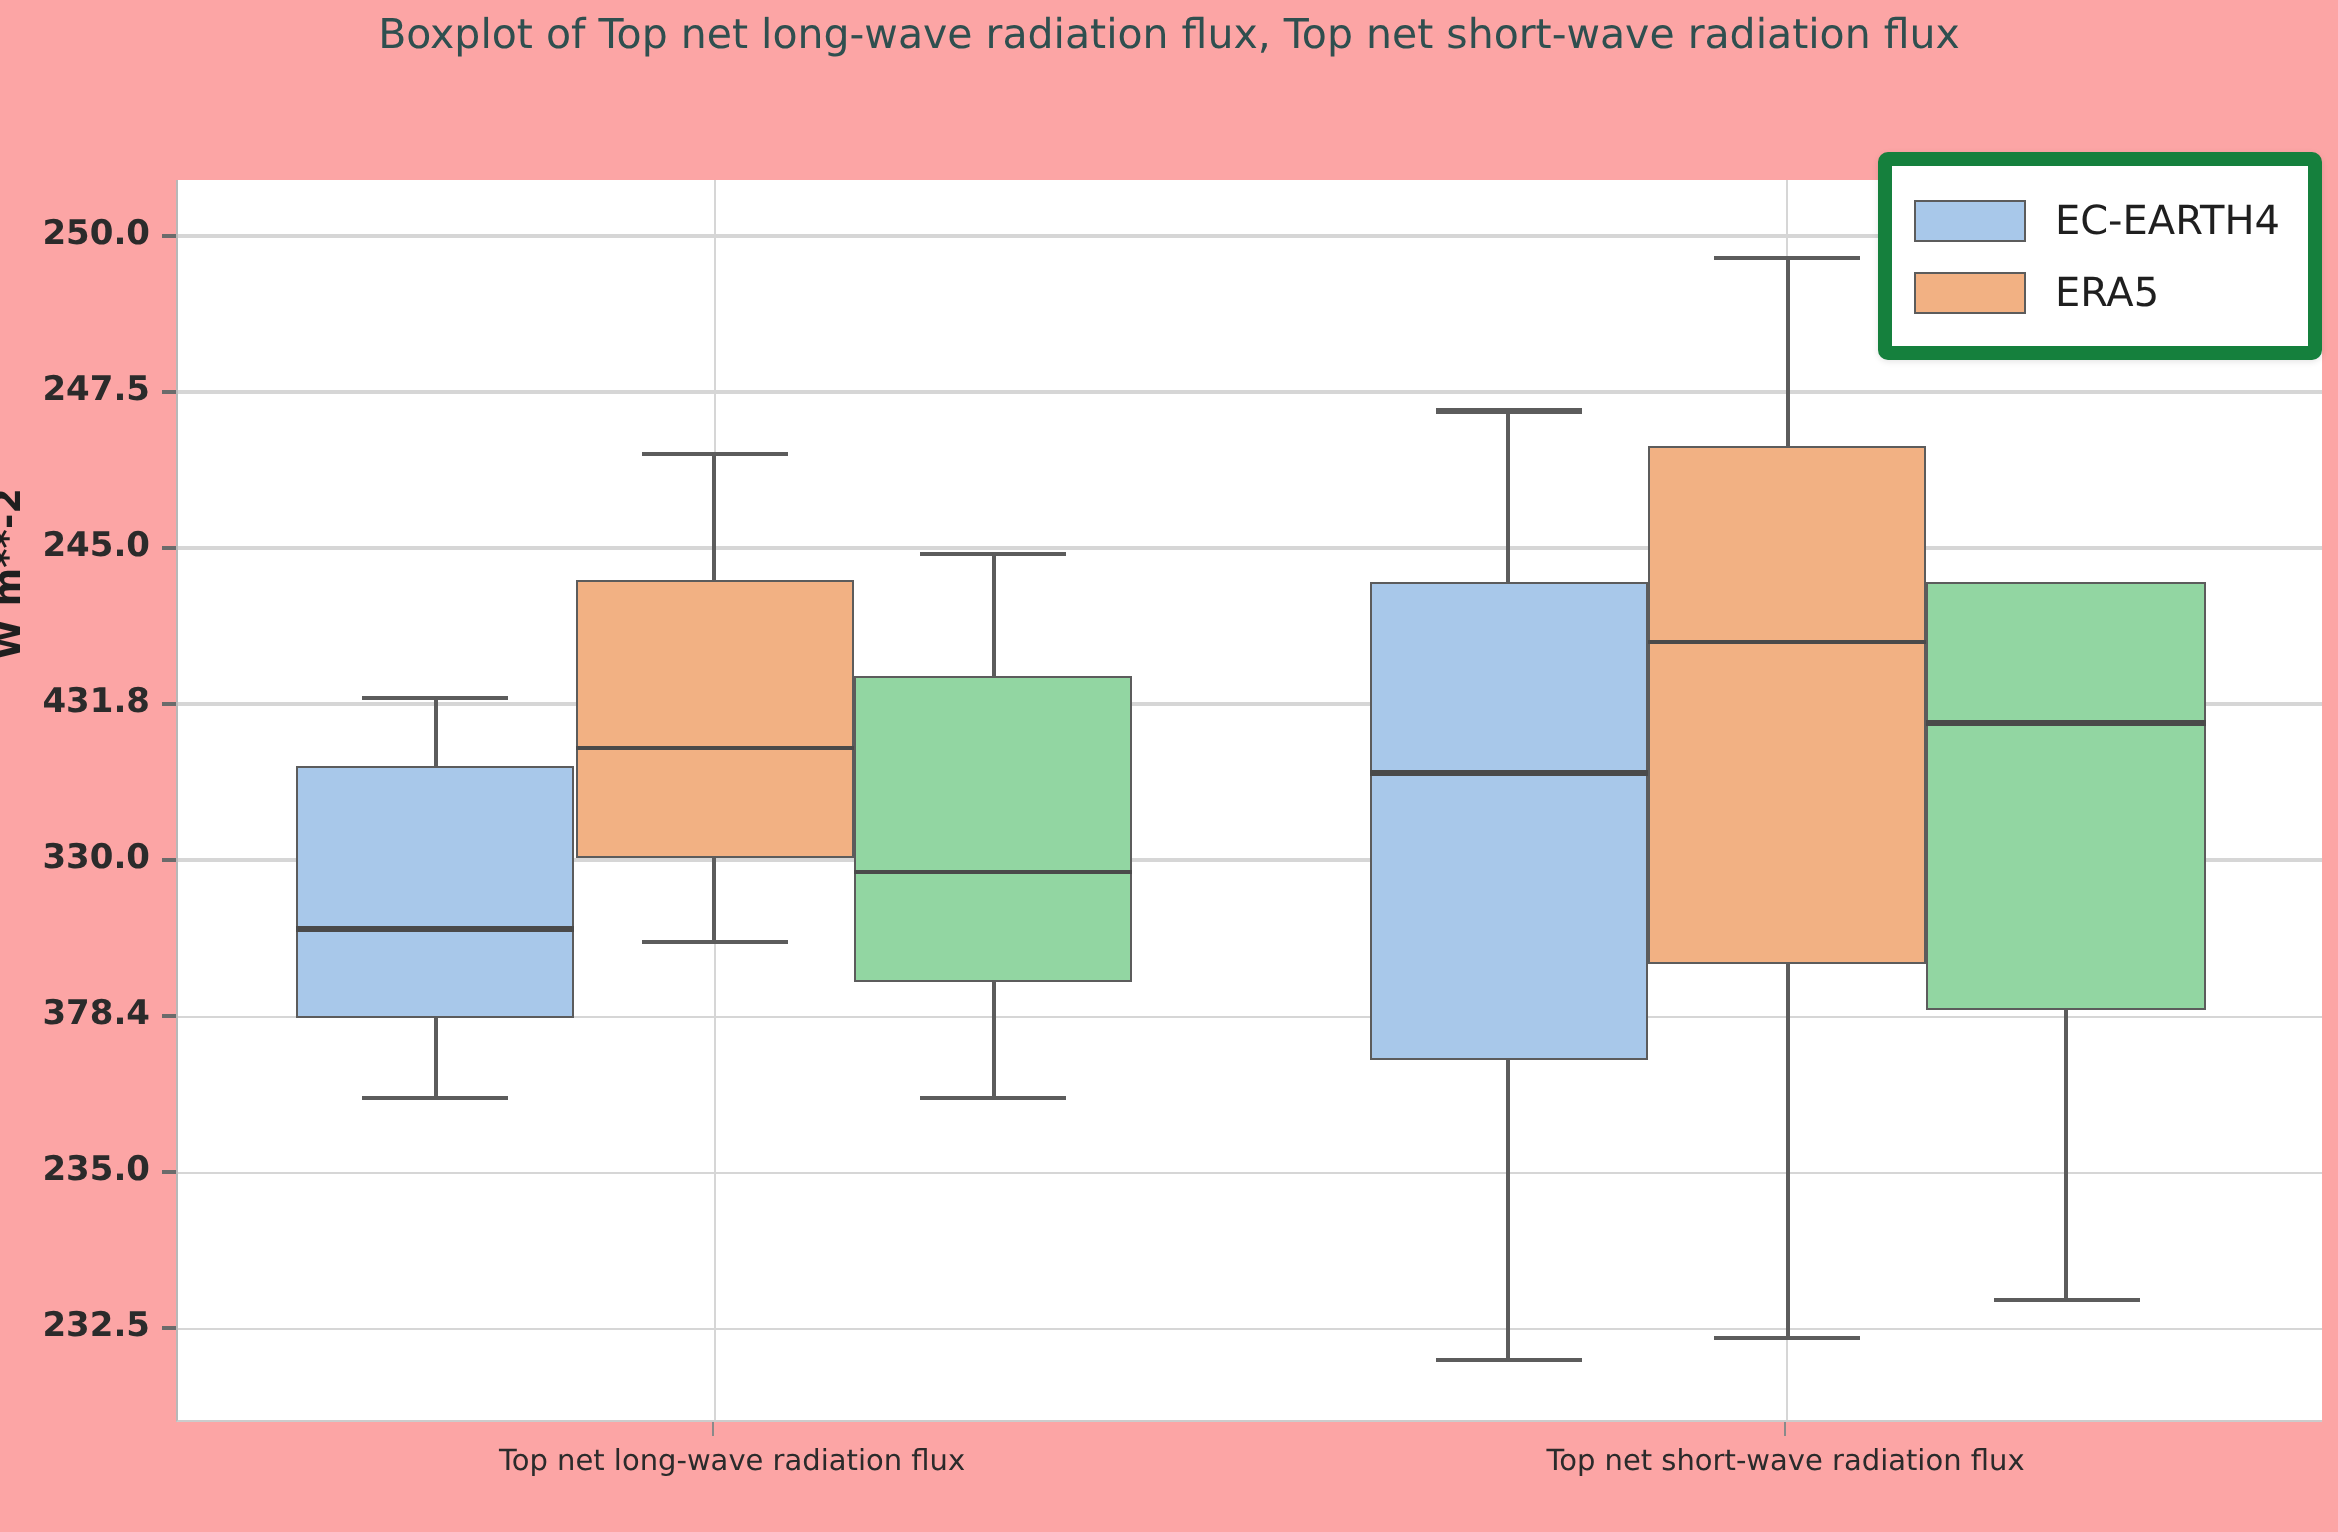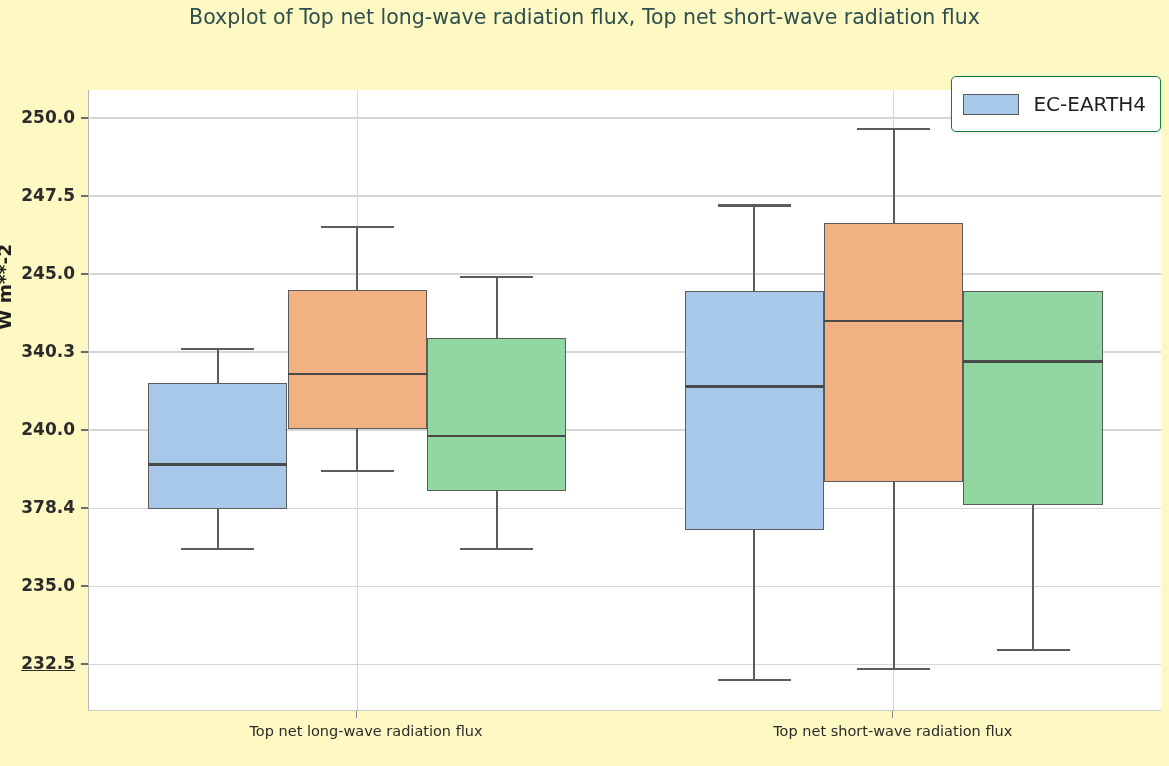--- a/index.html
+++ b/index.html
@@ -1,17 +1,17 @@
 <!DOCTYPE html>
 <html><head>
 <meta charset="utf-8">
 <style>
   html,body{margin:0;padding:0;background:#ffffff;}
   body{width:1169px;height:766px;font-family:"DejaVu Sans",sans-serif;overflow:hidden;}
-  #root{position:relative;width:1169px;height:766px;background:#fef9c3;}
+  #root{position:relative;width:1169px;height:766px;background:#fca5a5;}
 
   
   #title{
     position:absolute;left:0;top:4px;width:1169px;
     text-align:center;color:#2f4f4f;
     font-size:20.5px;line-height:27px;font-weight:400;
     font-family:"DejaVu Sans",sans-serif;
   }
   #title .ln{display:block;}
 
@@ -57,21 +57,21 @@
   
   .boxgroup{position:absolute;}
   .box{position:absolute;box-sizing:border-box;border:1.6px solid #5c5c5c;}
   .median{position:absolute;height:2.2px;background:#4a4a4a;}
   .whisker-line{position:absolute;width:2.1px;background:#5c5c5c;}
   .whisker-cap{position:absolute;height:2.1px;background:#5c5c5c;}
 
   
   #legend{
     position:absolute;right:8px;top:76px;
-    background:#ffffff;border:1px solid #15803d;border-radius:5px;
+    background:#ffffff;border:7px solid #15803d;border-radius:5px;
     padding:9px 14px 9px 11px;
     box-shadow:0 1px 3px rgba(0,0,0,.10);
   }
   .legend-row{display:flex;align-items:center;height:36px;}
   .legend-swatch{
     width:56px;height:21px;border:1.6px solid #5c5c5c;margin-right:14px;
     box-sizing:border-box;
   }
   .legend-text{
     color:#1f1f1f;font-size:20px;white-space:nowrap;
@@ -149,43 +149,47 @@
           <div class="whisker-line" style="left: 943.19px; top: 415.04px; height: 145.108px;"></div>
           <div class="whisker-cap" style="left: 907.973px; width: 72.5348px; top: 559.098px;"></div>
           <div class="box" style="left: 874.495px; width: 139.49px; top: 201.279px; height: 213.761px; background: rgb(146, 214, 162);"></div>
           <div class="median" style="left: 874.495px; width: 139.49px; top: 270.392px;"></div>
         </div>
       </div>
   </div>
 
   <div id="yaxis-layer">
       <div class="ytick-mark" style="left: 81px; top: 663.491px;"></div>
-      <div class="ytick-label" style="right: 1094px; top: 653.191px; text-decoration: underline;">232.5</div>
+      <div class="ytick-label" style="right: 1094px; top: 653.191px;">232.5</div>
       <div class="ytick-mark" style="left: 81px; top: 585.476px;"></div>
       <div class="ytick-label" style="right: 1094px; top: 575.176px; text-align: center;">235.0</div>
       <div class="ytick-mark" style="left: 81px; top: 507.461px;"></div>
       <div class="ytick-label" style="right: 1094px; top: 497.161px;">378.4</div>
       <div class="ytick-mark" style="left: 81px; top: 429.446px;"></div>
-      <div class="ytick-label" style="right: 1094px; top: 419.146px;">240.0</div>
+      <div class="ytick-label" style="right: 1094px; top: 419.146px;">330.0</div>
       <div class="ytick-mark" style="left: 81px; top: 351.431px;"></div>
-      <div class="ytick-label" style="right: 1094px; top: 341.131px;">340.3</div>
+      <div class="ytick-label" style="right: 1094px; top: 341.131px;">431.8</div>
       <div class="ytick-mark" style="left: 81px; top: 273.416px;"></div>
       <div class="ytick-label" style="right: 1094px; top: 263.116px;">245.0</div>
       <div class="ytick-mark" style="left: 81px; top: 195.401px;"></div>
       <div class="ytick-label" style="right: 1094px; top: 185.101px;">247.5</div>
       <div class="ytick-mark" style="left: 81px; top: 117.385px;"></div>
       <div class="ytick-label" style="right: 1094px; top: 107.085px;">250.0</div>
     </div>
   <div id="xaxis-layer">
       <div class="xtick-mark" style="left: 355.55px; top: 711px;"></div>
       <div class="xtick-label" style="left: 166px; width: 400px; top: 723px;">Top net long-wave radiation flux</div>
       <div class="xtick-mark" style="left: 892.05px; top: 711px;"></div>
       <div class="xtick-label" style="left: 692.75px; width: 400px; top: 723px;">Top net short-wave radiation flux</div>
     </div>
 
   <div id="legend">
       <div class="legend-row">
         <div class="legend-swatch" style="background: rgb(168, 200, 234);"></div>
         <div class="legend-text">EC-EARTH4</div>
       </div>
+      <div class="legend-row">
+        <div class="legend-swatch" style="background: rgb(242, 177, 131);"></div>
+        <div class="legend-text">ERA5</div>
+      </div>
     </div>
 
 </div>
 
 </body></html>

